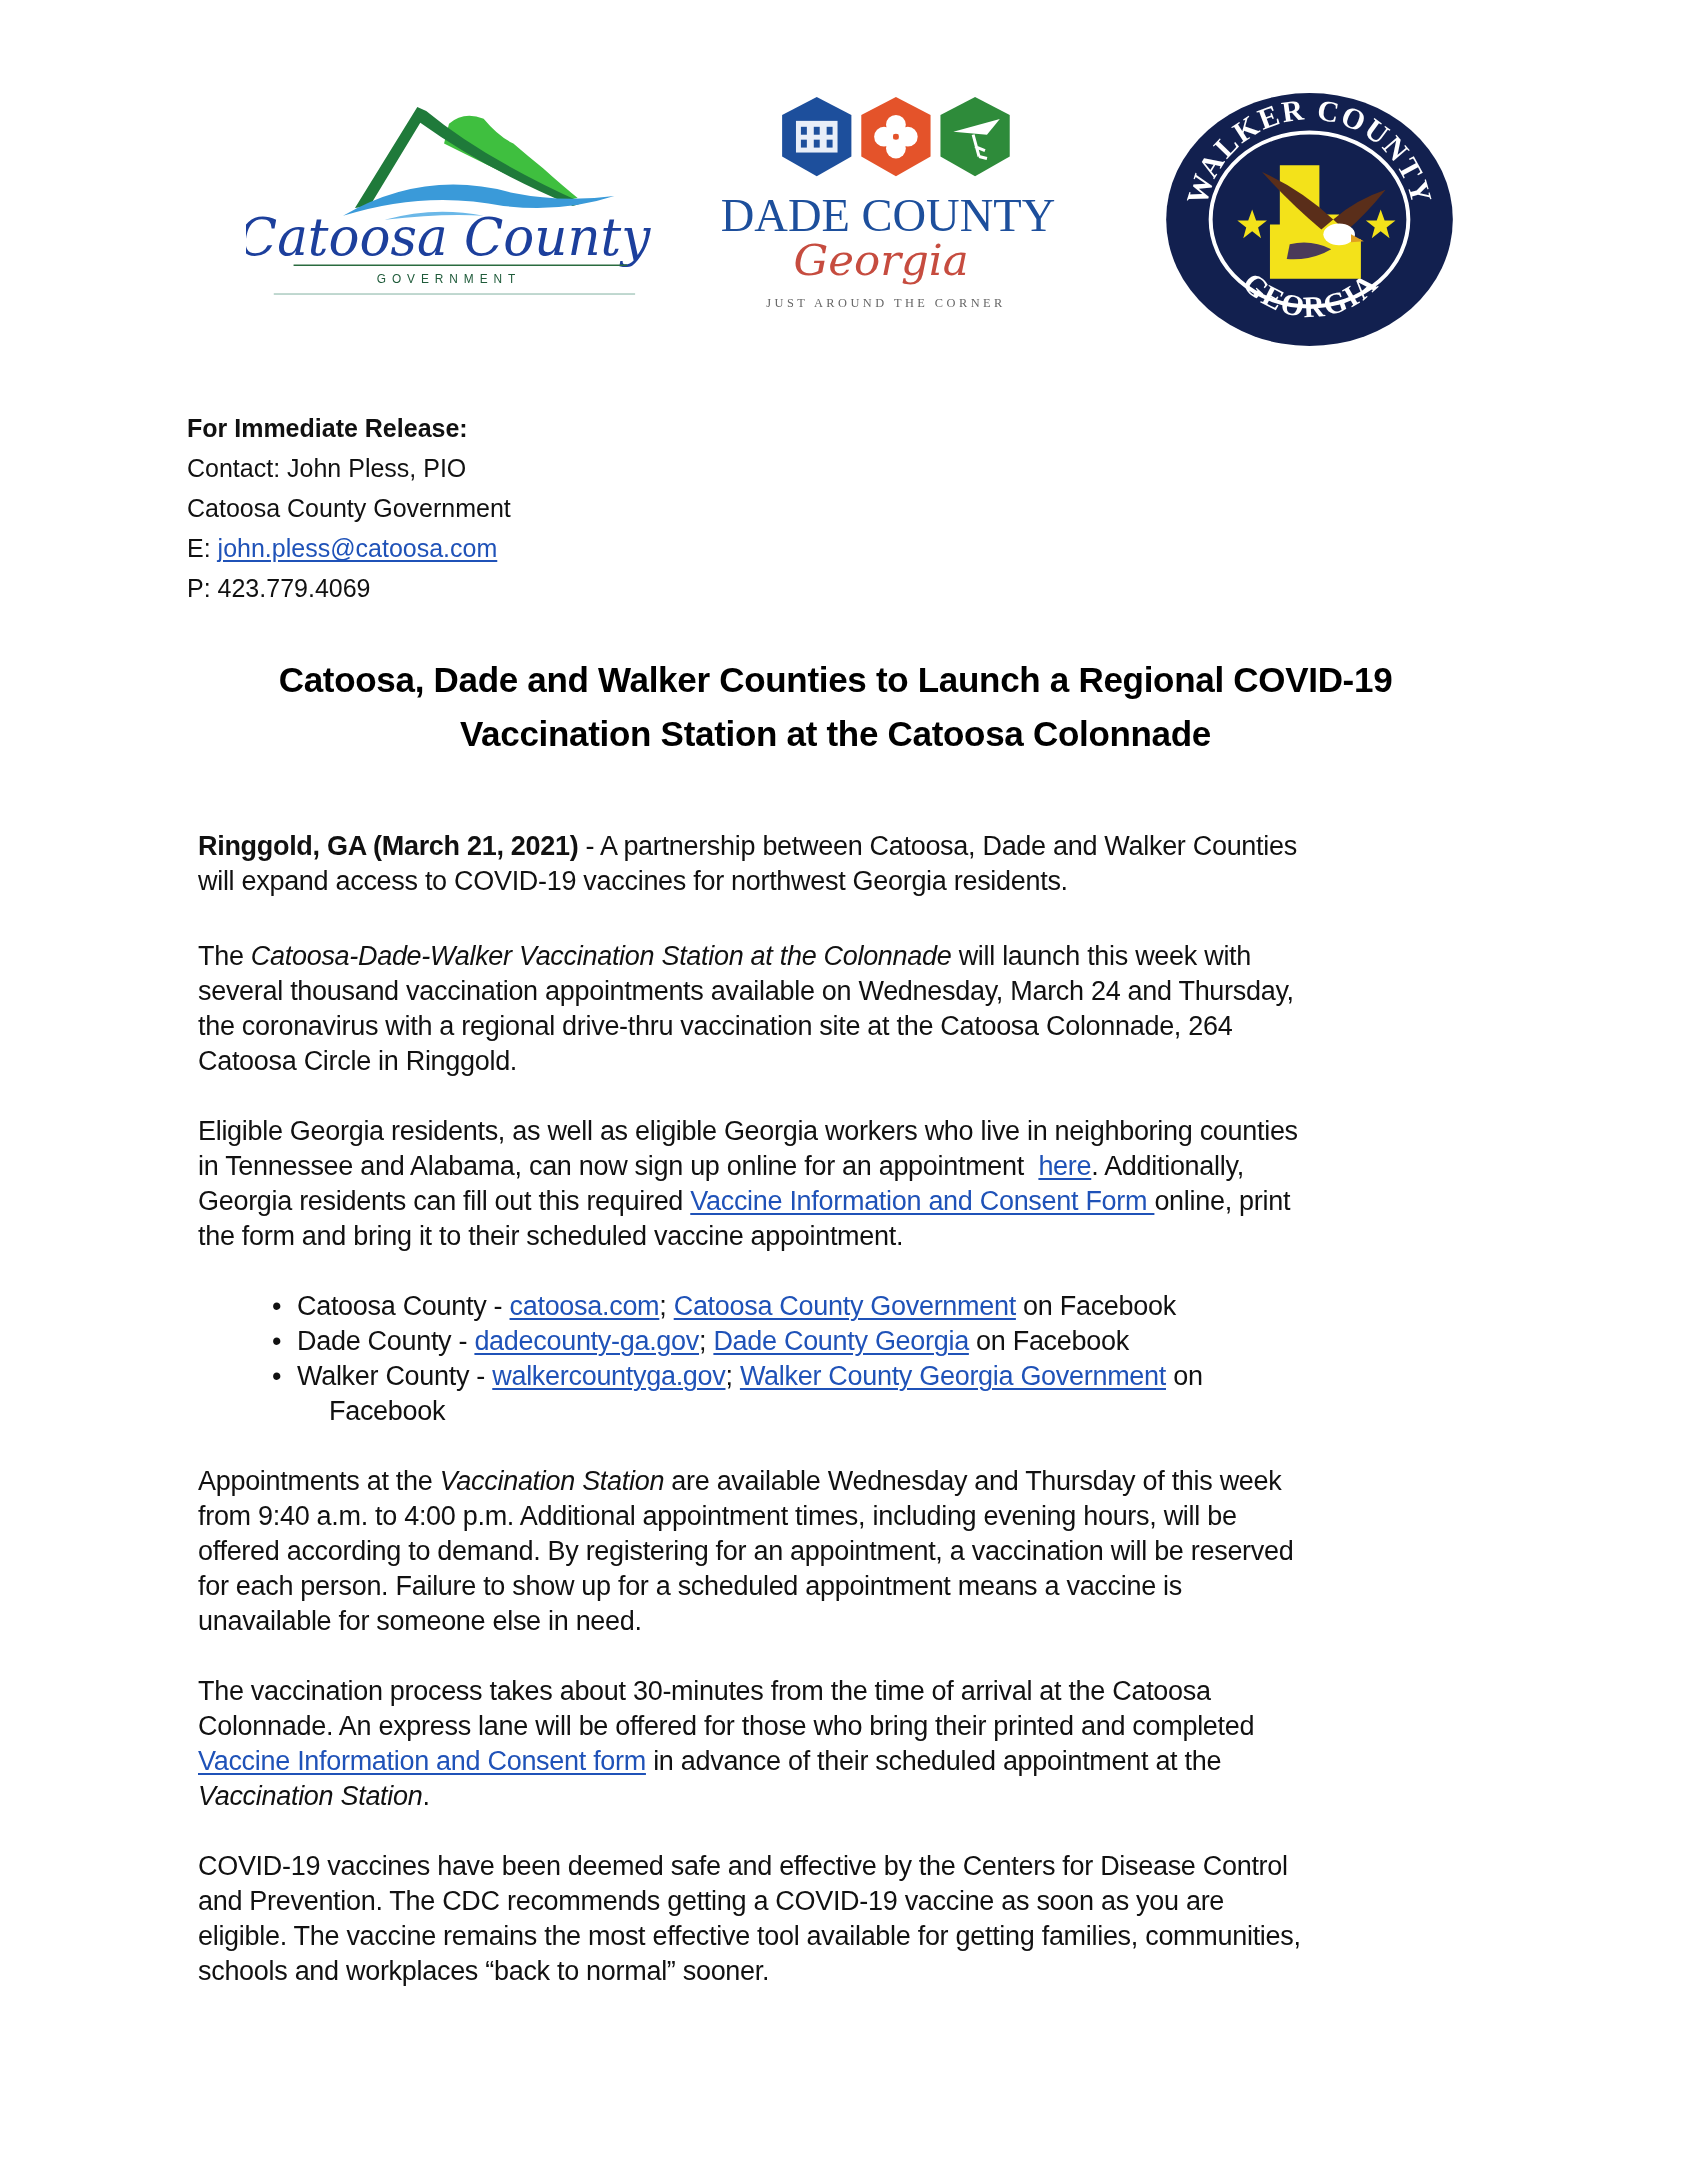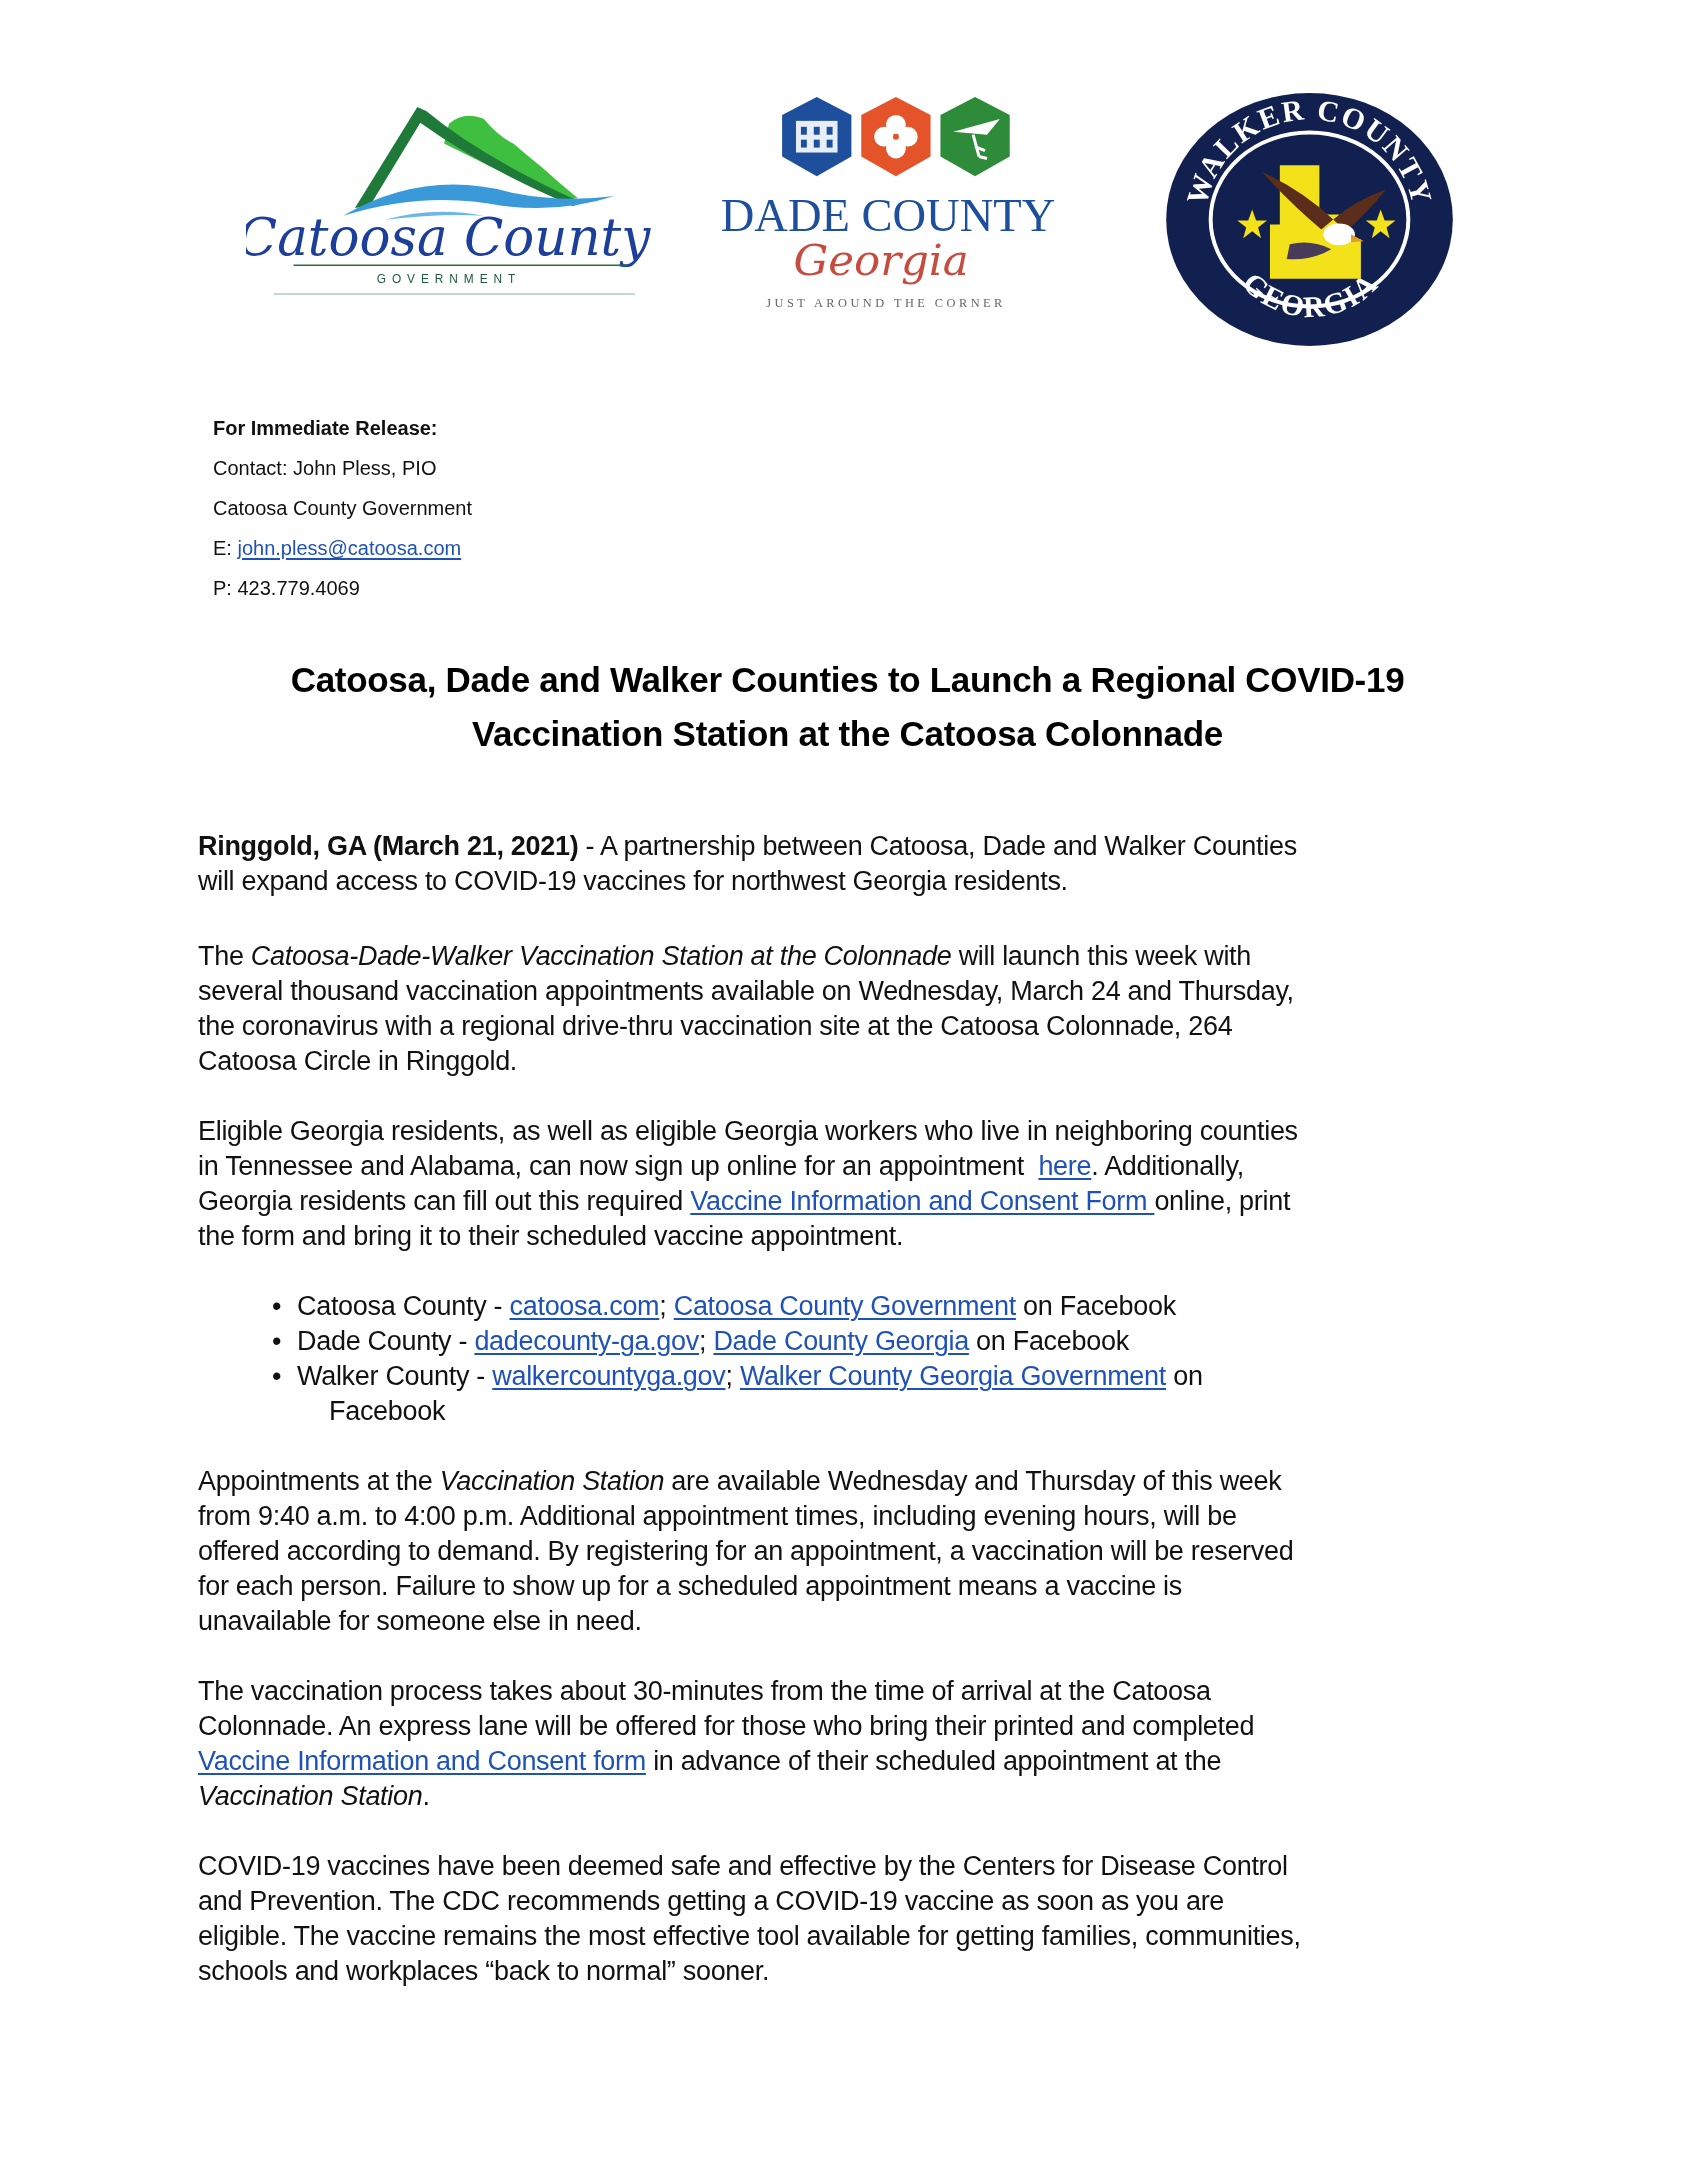--- a/index.html
+++ b/index.html
@@ -5,27 +5,27 @@
   html, body { margin:0; padding:0; background:#ffffff; }
   body { width:1683px; height:2178px; position:relative; overflow:hidden; font-family:"Liberation Sans", sans-serif; color:#111; }
   .abs { position:absolute; }
 
   
   #logo-catoosa { left:246px; top:99px; width:406px; height:198px; }
   #logo-dade { left:698px; top:87px; width:381px; height:233px; }
   #logo-walker { left:1163px; top:91px; width:292px; height:257px; }
 
   
-  .contact { left:213px; top:408px; font-family:"Liberation Sans", sans-serif; font-size:20px; line-height:40px; color:#111; }
+  .contact { left:187px; top:408px; font-family:"Liberation Sans", sans-serif; font-size:25px; line-height:40px; color:#111; }
   .contact .line { white-space:nowrap; }
   .contact .strong { font-weight:bold; }
   a, .link { color:#1f52b8; text-decoration:underline; text-decoration-thickness:2px; text-underline-offset:3px; cursor:pointer; }
 
   
-  .title { left:204px; width:1287px; top:653px; text-align:center; font-weight:bold; font-size:35px; line-height:54px; letter-spacing:-0.3px; color:#000; }
+  .title { left:192px; width:1287px; top:653px; text-align:center; font-weight:bold; font-size:35px; line-height:54px; letter-spacing:-0.3px; color:#000; }
   .title .line { display:block; white-space:nowrap; }
 
   
   .body { left:198px; top:829px; width:1307px; font-size:27px; line-height:35px; color:#111; letter-spacing:-0.3px; }
   .body p { margin:0 0 35px 0; }
   .body .l { display:block; white-space:nowrap; }
   .body b { font-weight:bold; }
   .body i { font-style:italic; }
   .body ul { list-style:none; margin:0 0 35px 0; padding:0 0 0 74px; }
   .body li { position:relative; padding-left:25px; }

